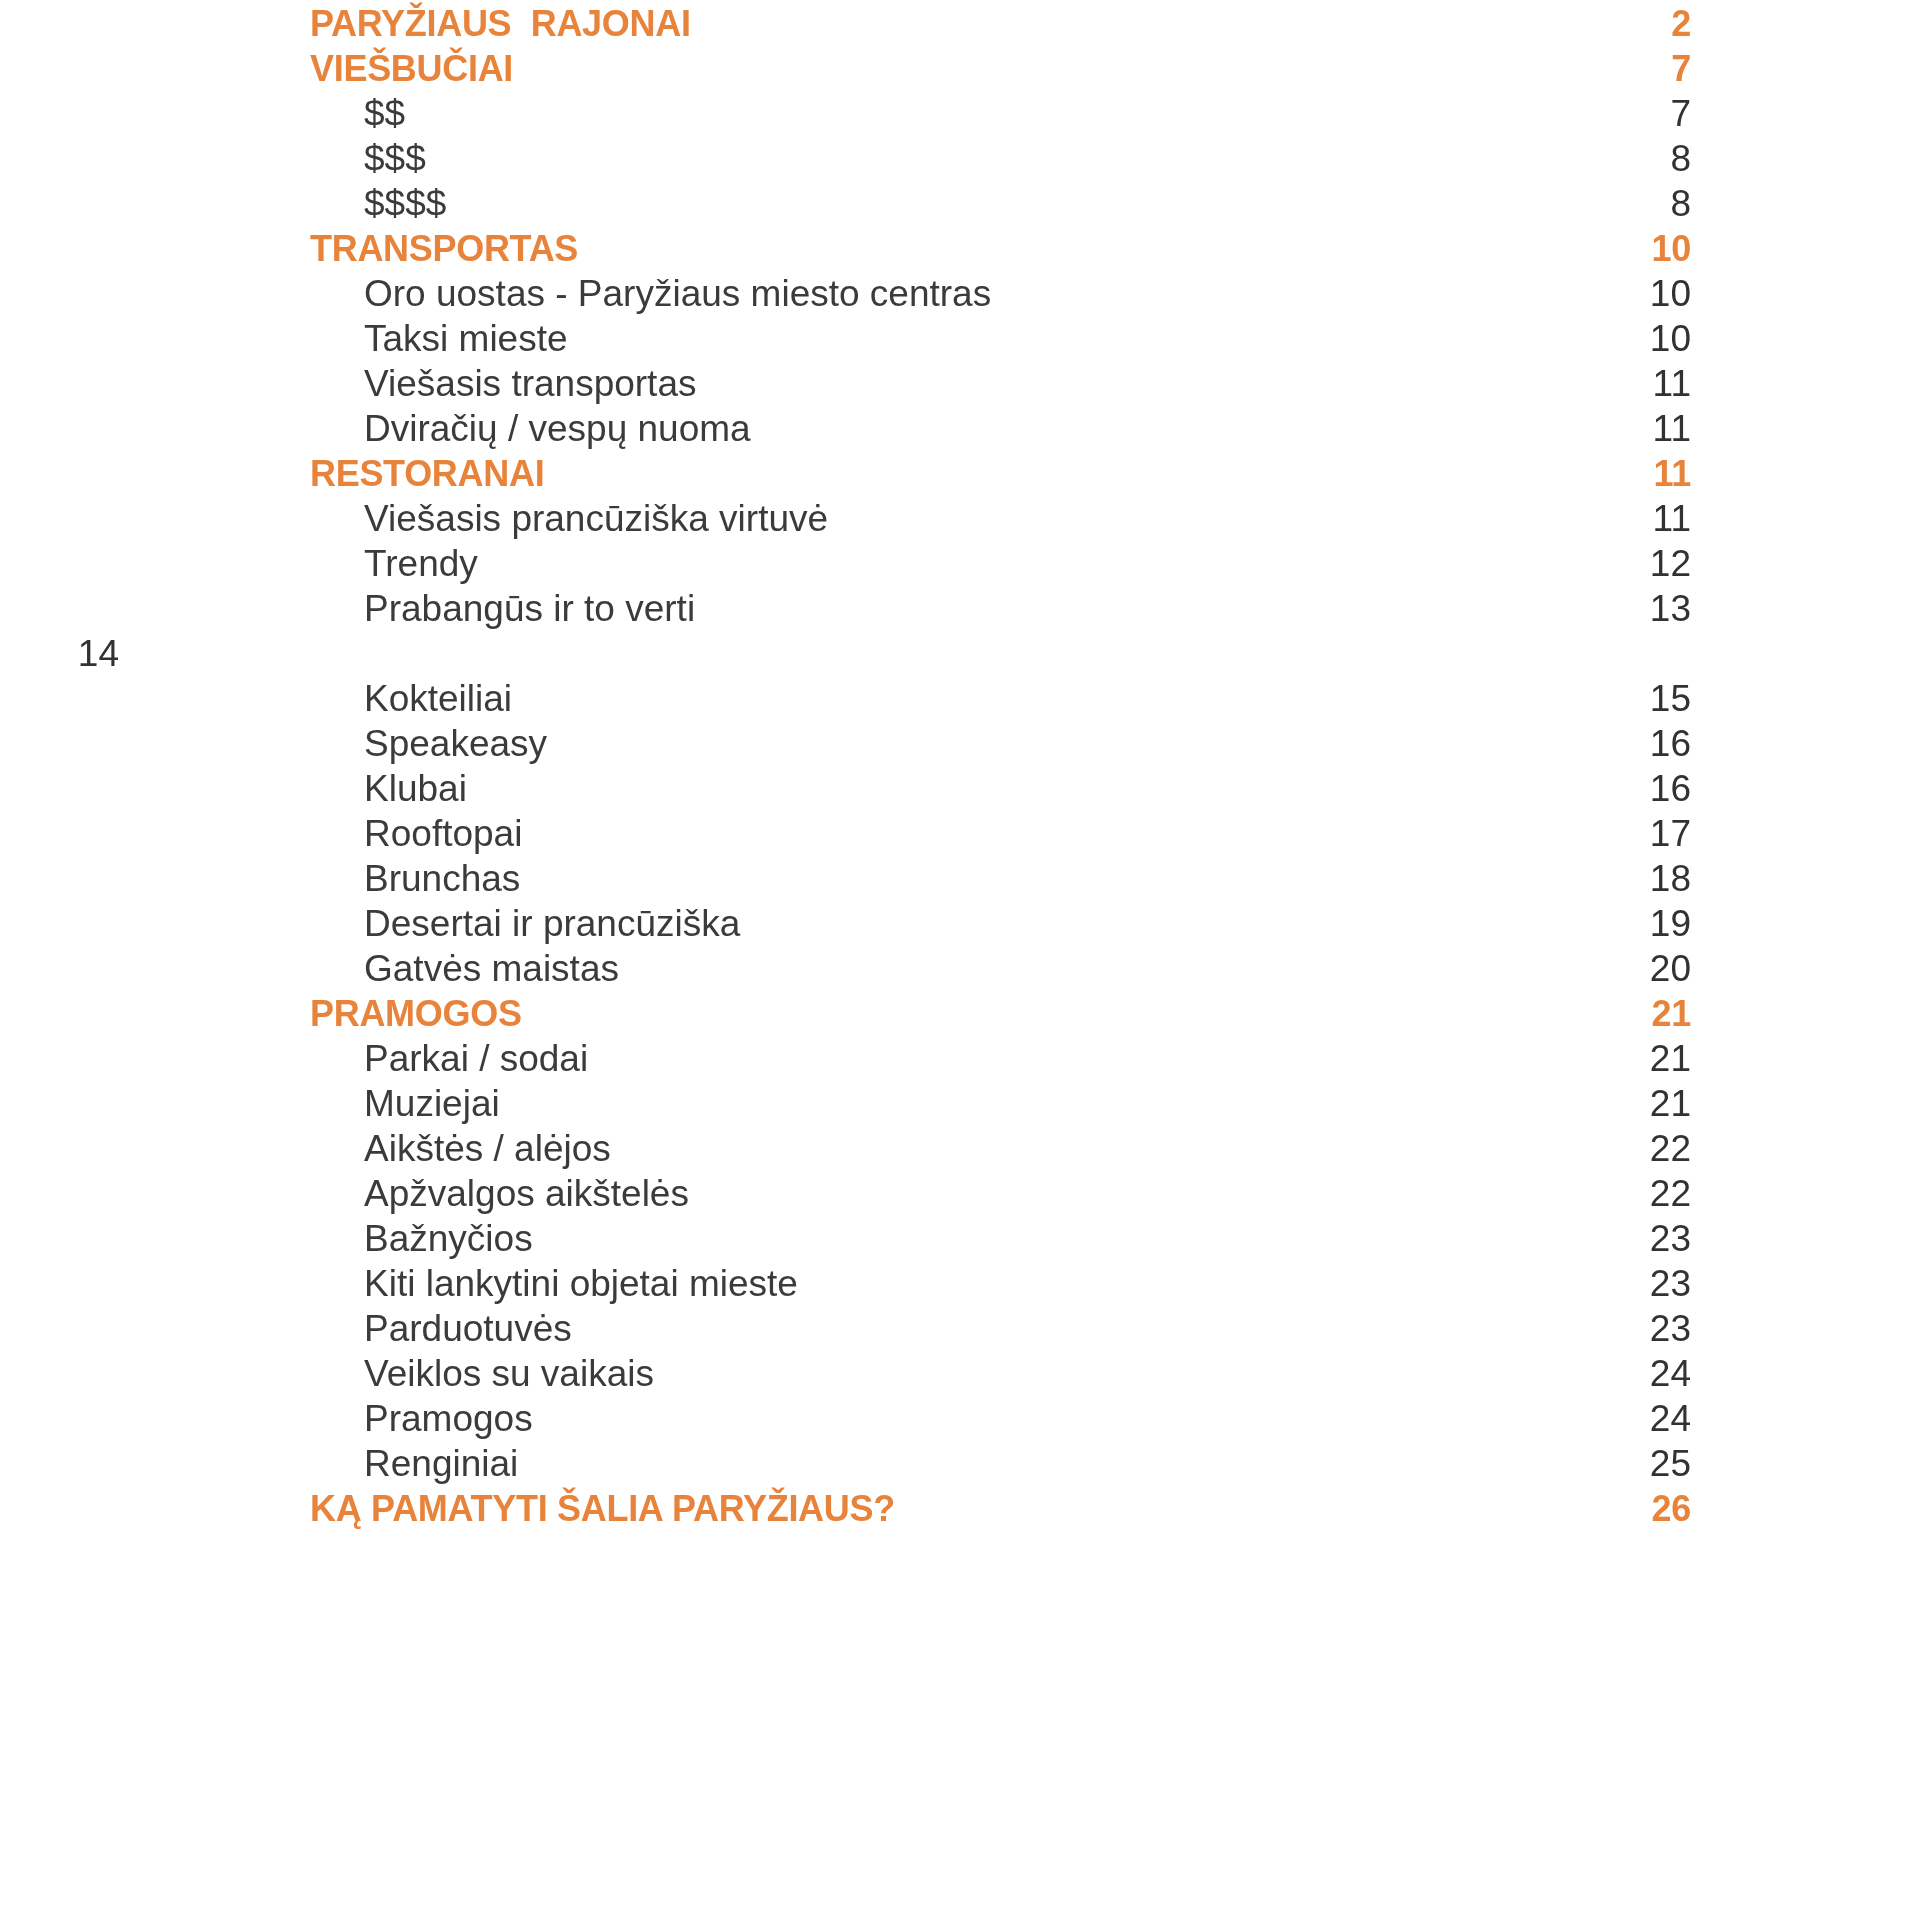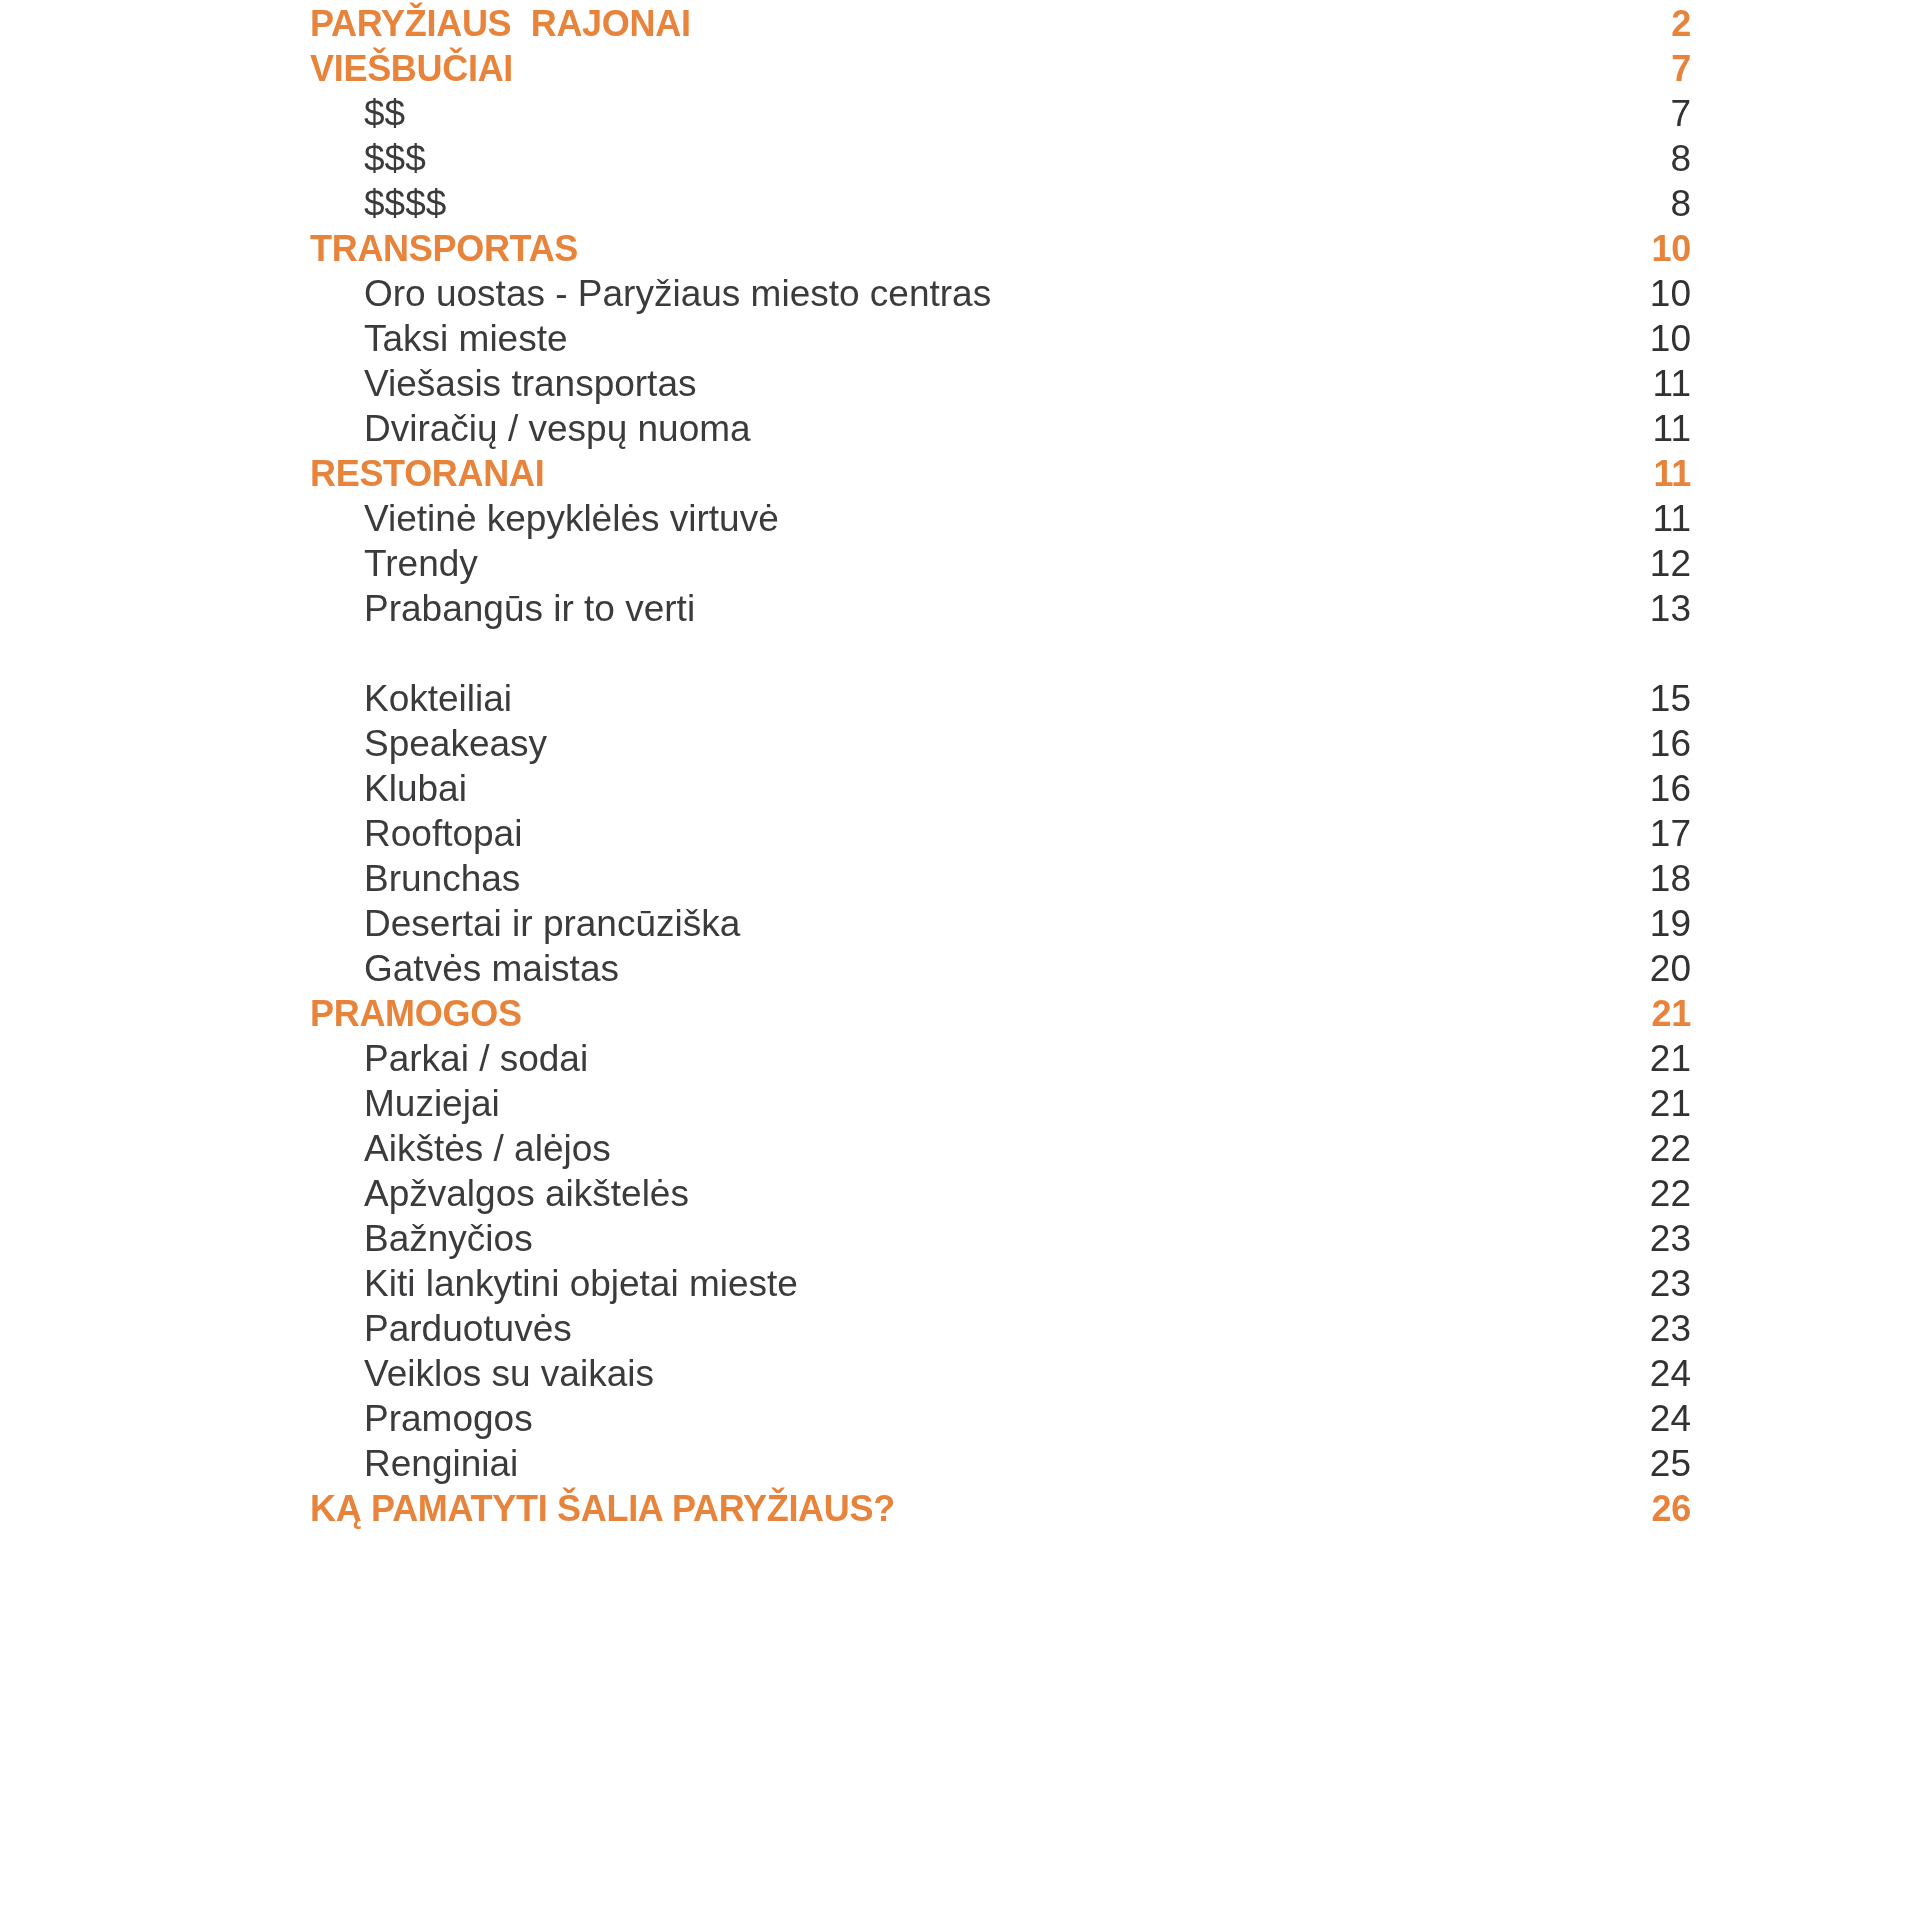--- a/index.html
+++ b/index.html
@@ -103,32 +103,33 @@
     </div>
     <div class="toc-row item">
       <span class="label">Dviračių / vespų nuoma</span>
       <span class="page">11</span>
     </div>
     <div class="toc-row section">
       <span class="label">RESTORANAI</span>
       <span class="page">11</span>
     </div>
     <div class="toc-row item">
-      <span class="label">Vietinė kepyklėlės virtuvė</span>
+      <span class="label">Viešasis prancūziška virtuvė</span>
       <span class="page">11</span>
     </div>
     <div class="toc-row item">
       <span class="label">Trendy</span>
       <span class="page">12</span>
     </div>
     <div class="toc-row item">
       <span class="label">Prabangūs ir to verti</span>
       <span class="page">13</span>
     </div>
     <div class="toc-row item">
+      <span class="page">14</span>
     </div>
     <div class="toc-row item">
       <span class="label">Kokteiliai</span>
       <span class="page">15</span>
     </div>
     <div class="toc-row item">
       <span class="label">Speakeasy</span>
       <span class="page">16</span>
     </div>
     <div class="toc-row item">

